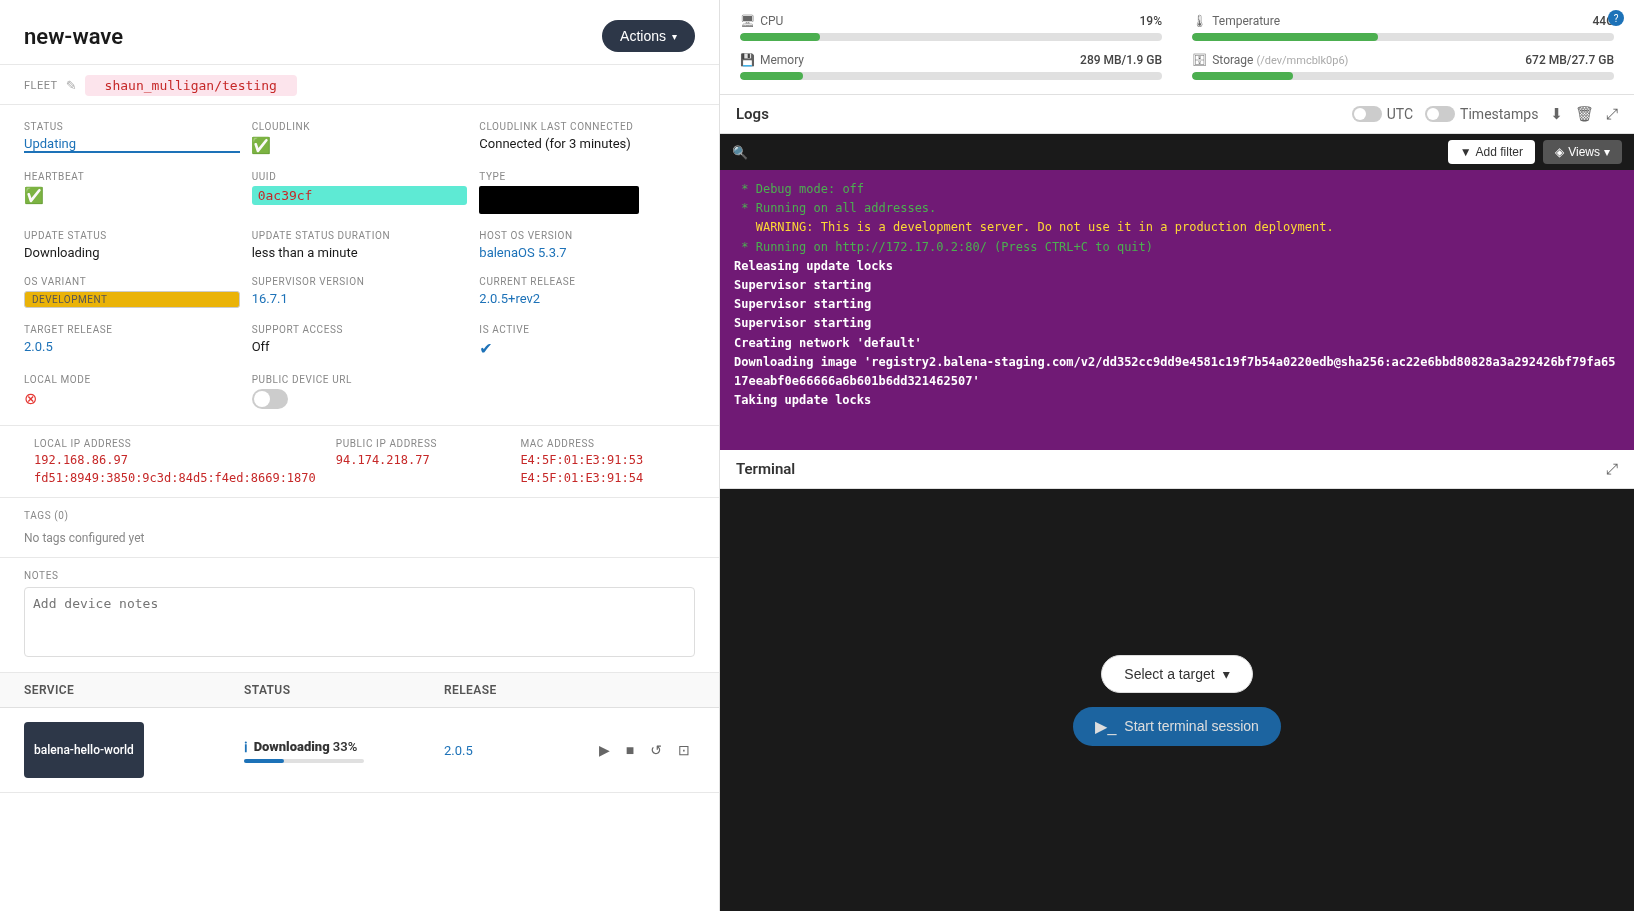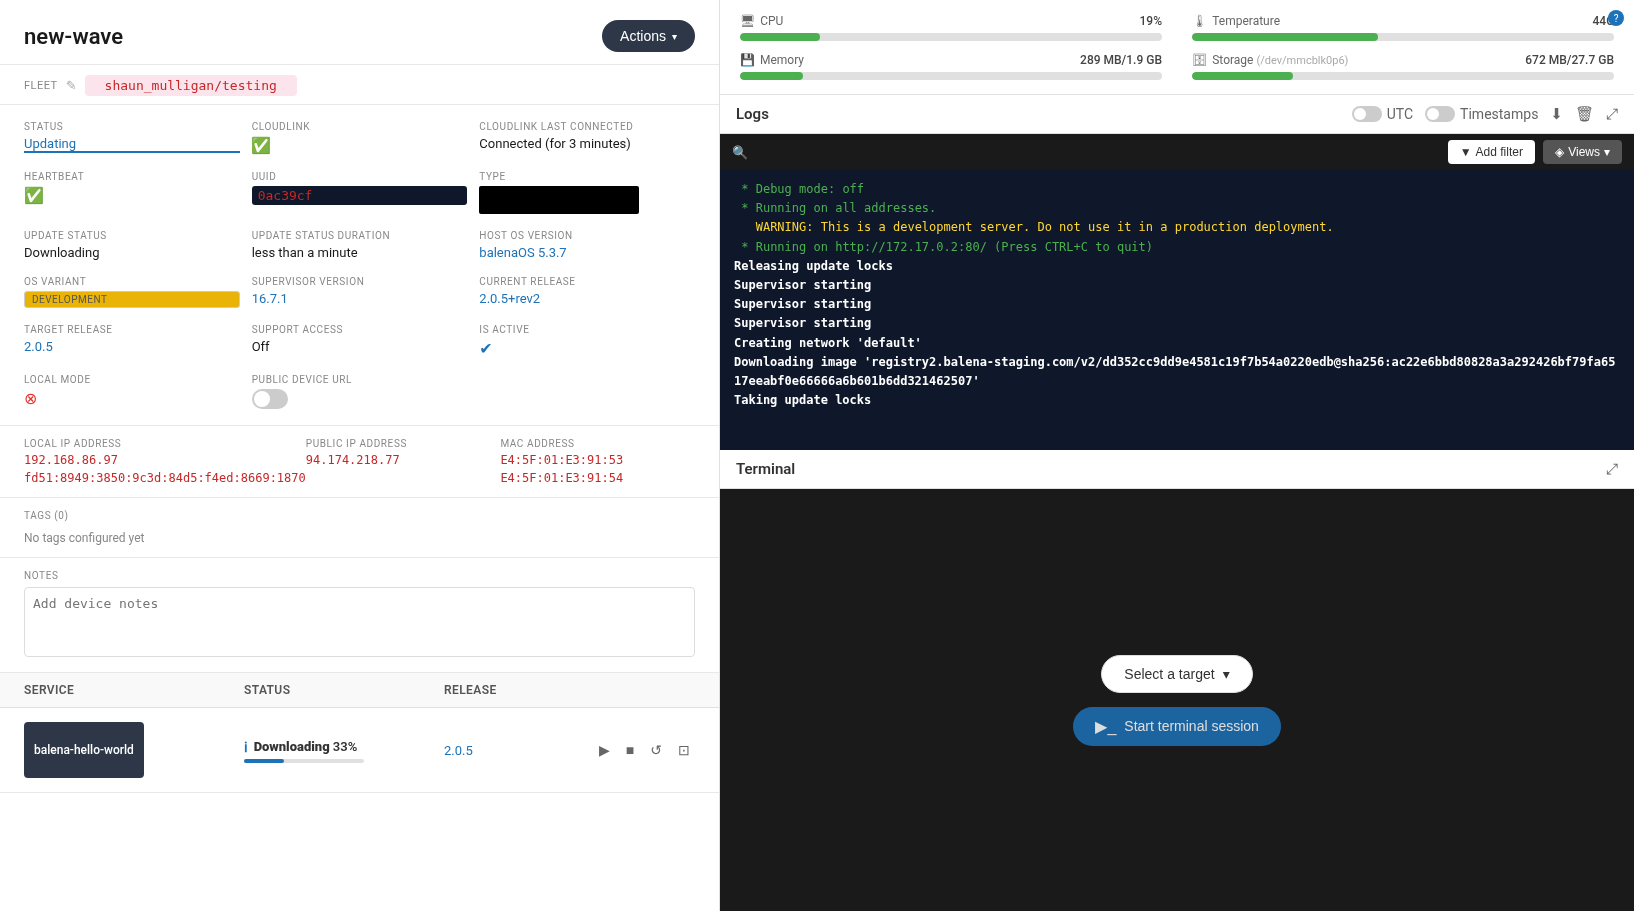--- a/index.html
+++ b/index.html
@@ -15,31 +15,31 @@
     .fleet-section { padding: 10px 24px 8px; display: flex; align-items: center; gap: 8px; border-bottom: 1px solid #e8e8e8; }
     .fleet-label { font-size: 11px; color: #888; text-transform: uppercase; letter-spacing: 0.5px; }
     .fleet-edit-icon { color: #aaa; font-size: 13px; cursor: pointer; }
     .fleet-tag { background: #fce4ec; color: #c62828; padding: 3px 20px; border-radius: 4px; font-size: 13px; font-family: monospace; }
 
     .device-info-grid { padding: 16px 24px; display: grid; grid-template-columns: 1fr 1fr 1fr; gap: 16px 12px; border-bottom: 1px solid #e8e8e8; }
     .info-cell { display: flex; flex-direction: column; gap: 4px; }
     .info-label { font-size: 10px; color: #888; text-transform: uppercase; letter-spacing: 0.6px; }
     .info-value { font-size: 13px; color: #1a1a1a; }
     .info-value.link { color: #1d72b8; cursor: pointer; }
-    .info-value.code { font-family: monospace; background: #0f172a; color: #c62828; padding: 2px 6px; border-radius: 3px; display: inline-block; }
+    .info-value.code { font-family: monospace; background: #5eead4; color: #c62828; padding: 2px 6px; border-radius: 3px; display: inline-block; }
     .info-value.status-updating { color: #1d72b8; border-bottom: 2px solid #1d72b8; display: inline-block; }
     .badge-dev { background: #eab308; border: 1px solid #ccc; border-radius: 3px; padding: 2px 7px; font-size: 10px; color: #555; text-transform: uppercase; letter-spacing: 0.5px; display: inline-block; }
     .check-icon { color: #4caf50; font-size: 16px; }
     .x-circle { color: #e53935; font-size: 16px; }
     .check-blue { color: #1d72b8; font-size: 16px; }
     .toggle-off { width: 36px; height: 20px; background: #ccc; border-radius: 10px; position: relative; display: inline-block; }
     .toggle-off::after { content: ''; width: 16px; height: 16px; background: #fff; border-radius: 50%; position: absolute; top: 2px; left: 2px; }
     .redacted-box { background: #000; width: 160px; height: 28px; border-radius: 2px; display: inline-block; }
 
-    .ip-section { padding: 12px 24px; border-bottom: 1px solid #e8e8e8; display: grid; grid-template-columns: 1fr 1fr 1fr; gap: 0; }
+    .ip-section { padding: 12px 34px; border-bottom: 1px solid #e8e8e8; display: grid; grid-template-columns: 1fr 1fr 1fr; gap: 20px; }
     .ip-cell { display: flex; flex-direction: column; gap: 4px; }
     .ip-label { font-size: 10px; color: #888; text-transform: uppercase; letter-spacing: 0.6px; }
     .ip-value { font-family: monospace; color: #c62828; font-size: 12px; }
 
     .tags-section { padding: 12px 24px; border-bottom: 1px solid #e8e8e8; }
     .tags-label { font-size: 10px; color: #888; text-transform: uppercase; letter-spacing: 0.6px; margin-bottom: 10px; }
     .tags-empty { font-size: 12px; color: #888; }
 
     .notes-section { padding: 12px 24px; border-bottom: 1px solid #e8e8e8; }
     .notes-label { font-size: 10px; color: #888; text-transform: uppercase; letter-spacing: 0.6px; margin-bottom: 6px; }
@@ -80,21 +80,21 @@
     .logs-controls { display: flex; align-items: center; gap: 12px; }
     .toggle-label { font-size: 14px; color: #666; display: flex; align-items: center; gap: 5px; }
     .toggle-sm { width: 30px; height: 16px; background: #ccc; border-radius: 8px; position: relative; display: inline-block; cursor: pointer; }
     .toggle-sm::after { content: ''; width: 12px; height: 12px; background: #fff; border-radius: 50%; position: absolute; top: 2px; left: 2px; transition: 0.2s; }
     .log-icon-btn { background: none; border: none; cursor: pointer; color: #666; font-size: 15px; }
     .logs-search-bar { display: flex; align-items: center; padding: 6px 12px; background: #1a1a1a; gap: 8px; }
     .logs-search-icon { color: #888; font-size: 13px; }
     .logs-search-input { flex: 1; background: none; border: none; outline: none; color: #ccc; font-size: 13px; }
     .add-filter-btn { background: #fff; color: #333; border: none; border-radius: 4px; padding: 5px 12px; font-size: 12px; cursor: pointer; display: flex; align-items: center; gap: 4px; white-space: nowrap; }
     .views-btn { background: #555; color: #fff; border: none; border-radius: 4px; padding: 5px 12px; font-size: 12px; cursor: pointer; display: flex; align-items: center; gap: 4px; white-space: nowrap; }
-    .logs-body { background: #0f172a; padding: 10px 14px; height: 280px; overflow-y: auto; font-family: monospace; font-size: 12px; line-height: 1.6; }
+    .logs-body { background: #701a75; padding: 10px 14px; height: 280px; overflow-y: auto; font-family: monospace; font-size: 12px; line-height: 1.6; }
     .log-line { white-space: pre-wrap; word-break: break-all; }
     .log-green { color: #4caf50; }
     .log-yellow { color: #fdd835; }
     .log-bold-white { color: #fff; font-weight: 600; }
 
     
     .terminal-panel { background: #fff; flex: 1; display: flex; flex-direction: column; }
     .terminal-header { display: flex; align-items: center; justify-content: space-between; padding: 10px 16px; border-bottom: 1px solid #e0e0e0; }
     .terminal-title { font-size: 15px; font-weight: 600; }
     .terminal-expand { background: none; border: none; cursor: pointer; color: #666; font-size: 15px; }

